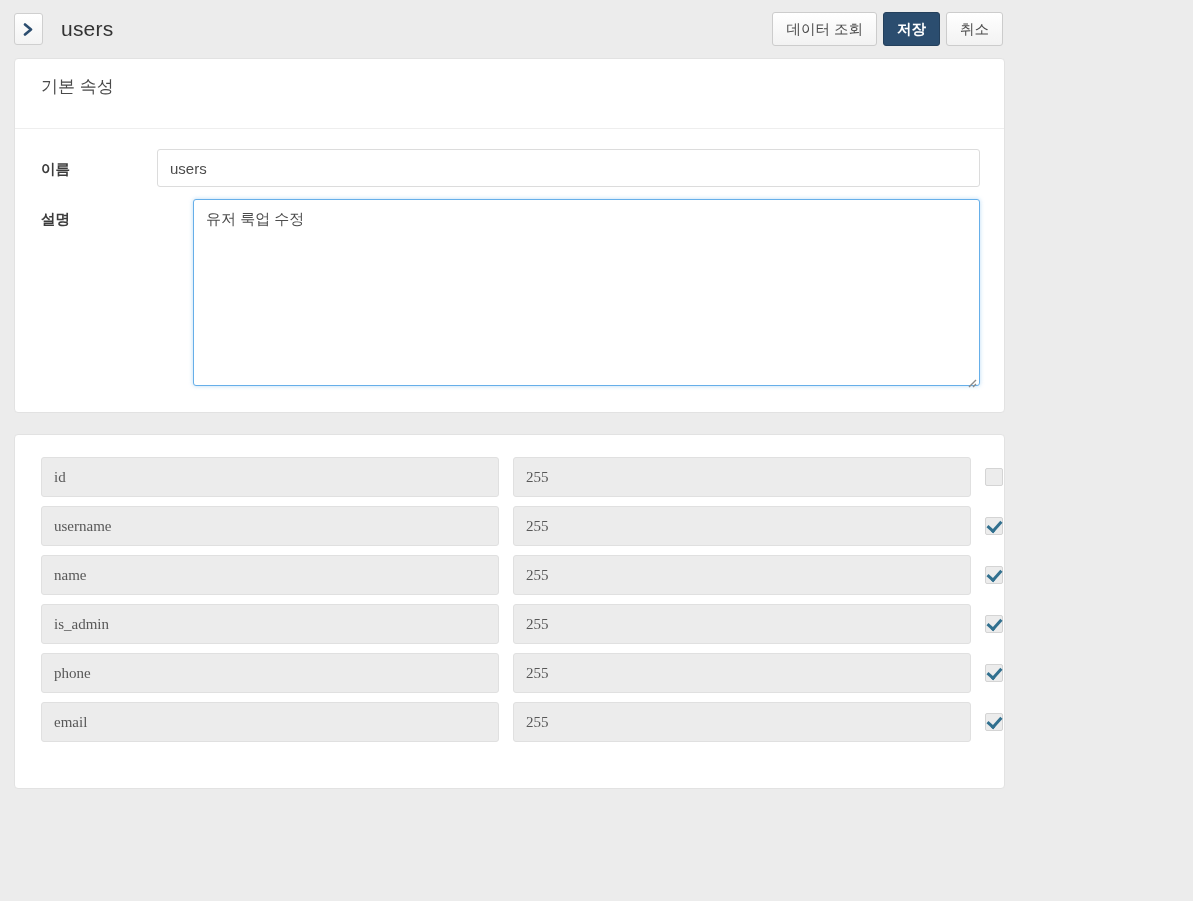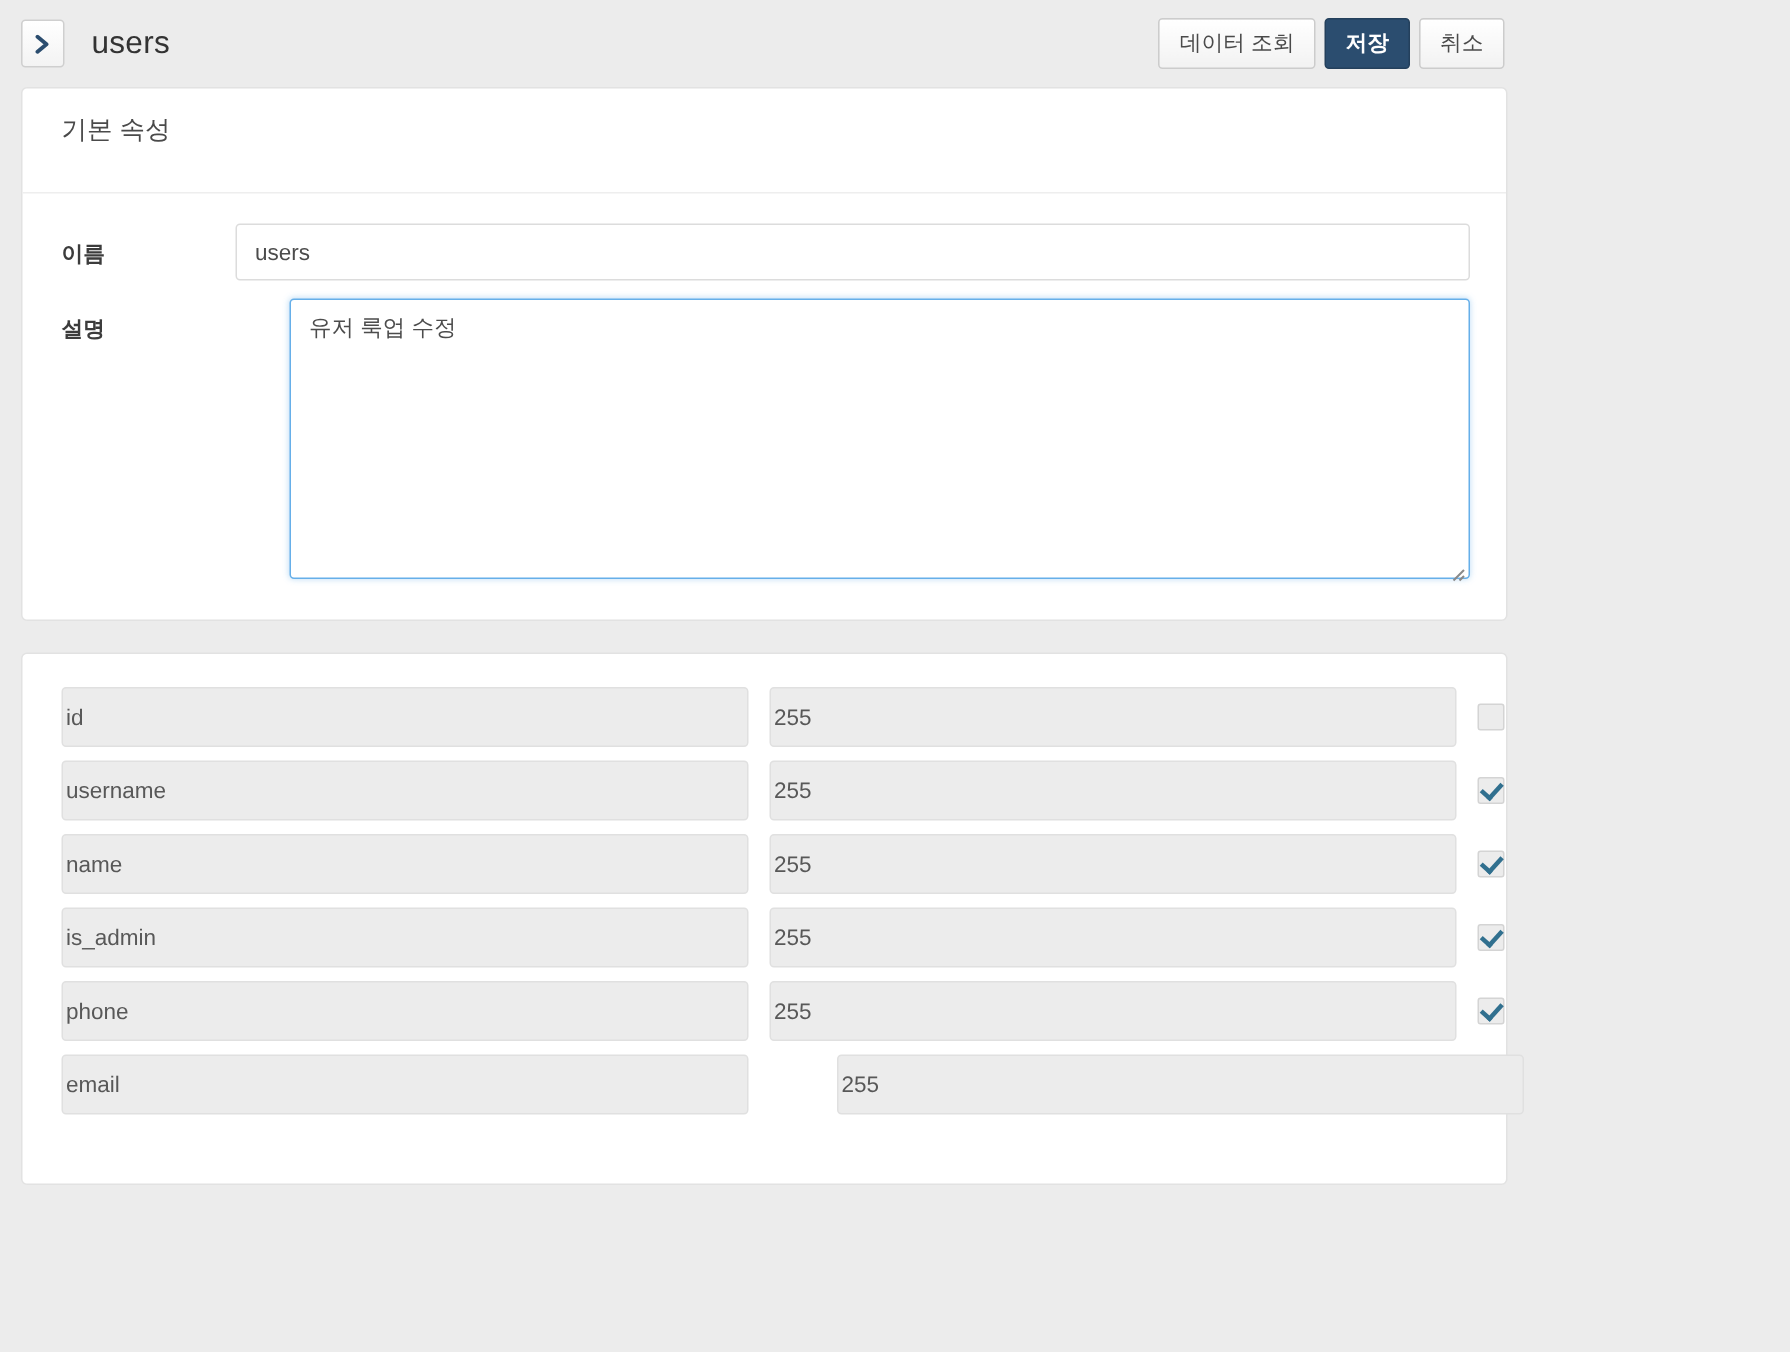--- a/index.html
+++ b/index.html
@@ -187,28 +187,28 @@
   .th {
     font-size: 15px;
     font-weight: 700;
     color: #3c3c3c;
   }
   .schema-row {
     display: flex;
     align-items: center;
     margin-bottom: 9px;
   }
-  .schema-row:last-child { margin-bottom: 16px; gap: 45px; }
+  .schema-row:last-child { margin-bottom: 16px; }
   .cell-input {
     width: 100%;
     height: 40px;
-    padding: 6px 2px;
+    padding: 6px 12px;
     font-size: 15px;
     color: #585858;
-    font-family: Liberation Sans, sans-serif;
+    font-family: Liberation Serif, serif;
     border: 1px solid #e0e0e0;
     border-radius: 3px;
     background: #ececec;
     outline: none;
   }
   .chk {
     -webkit-appearance: none;
     appearance: none;
     width: 18px;
     height: 18px;

